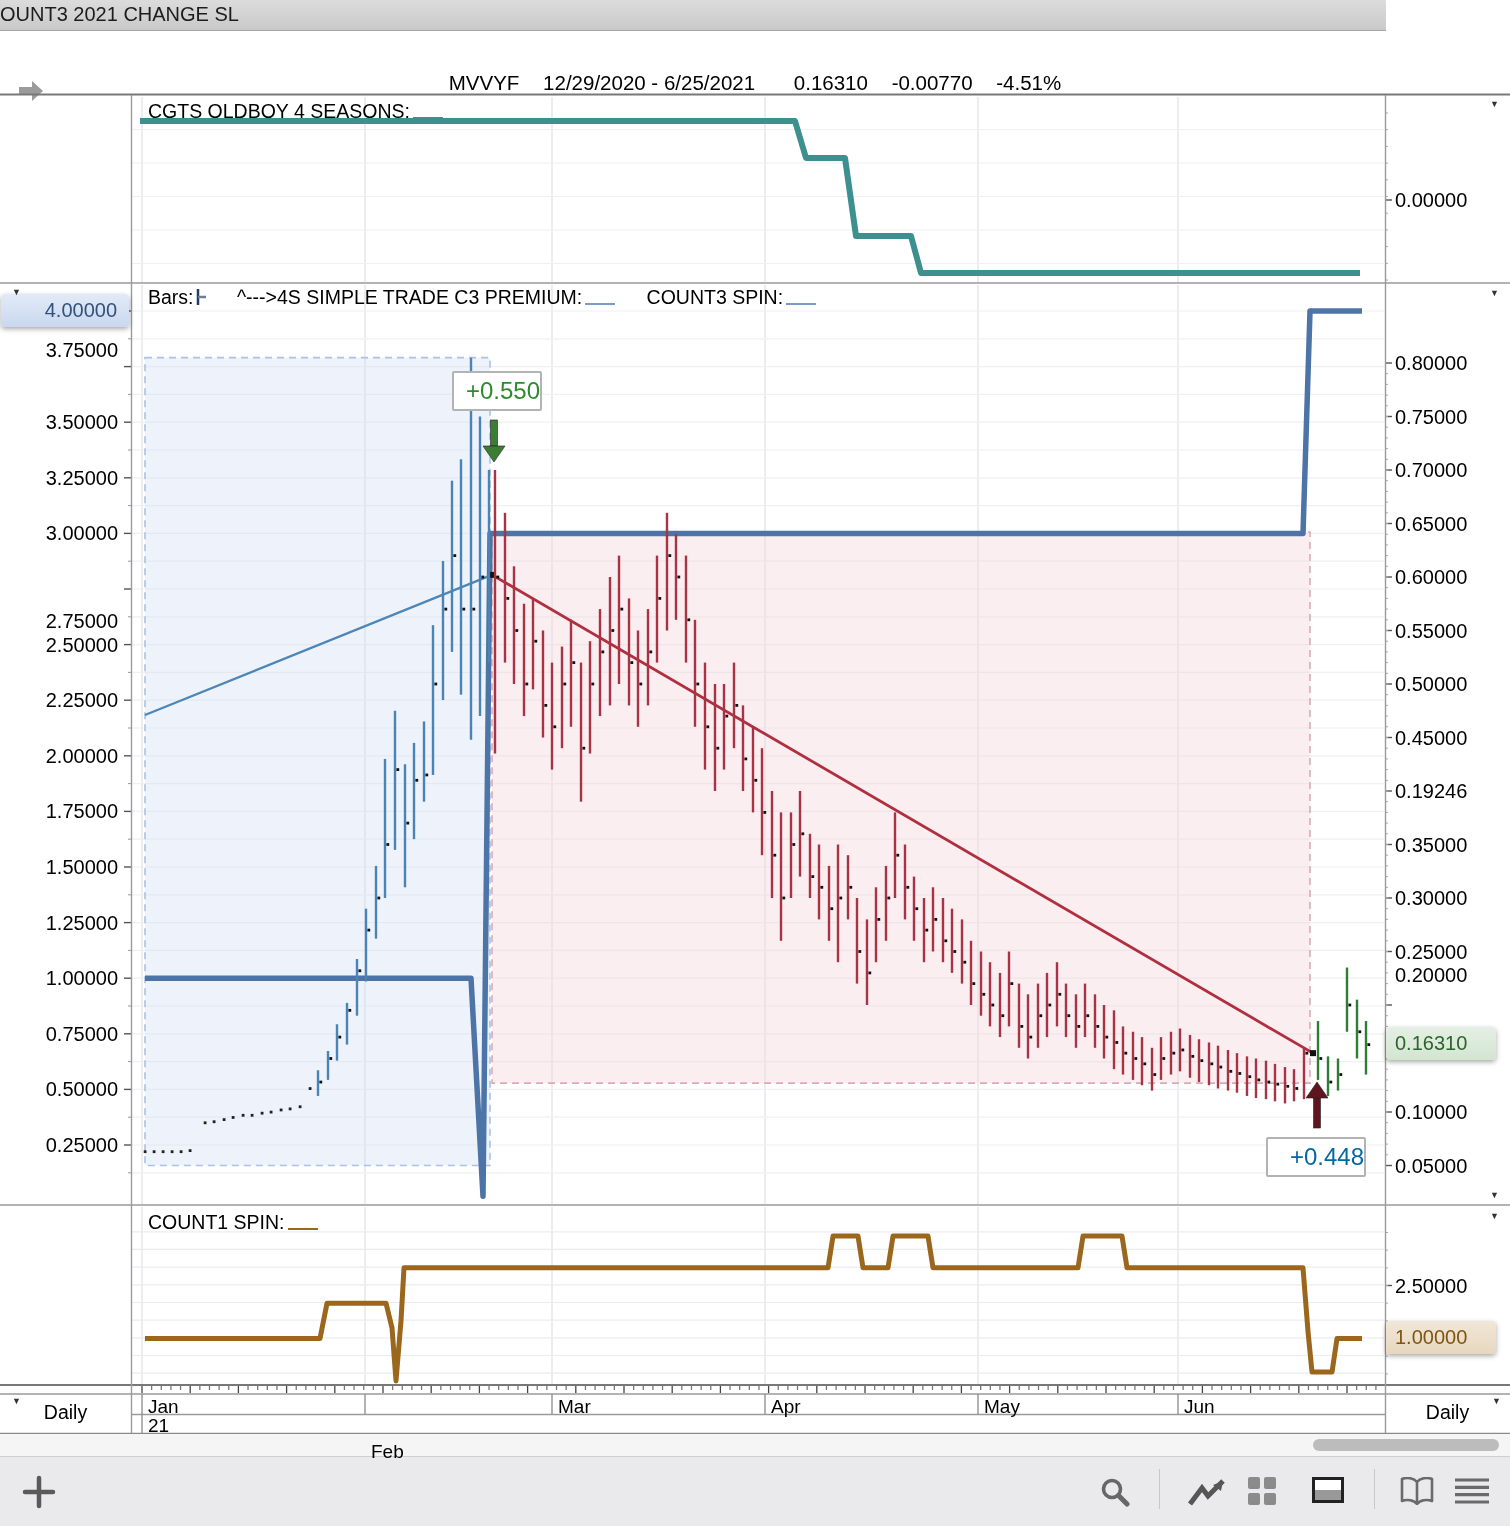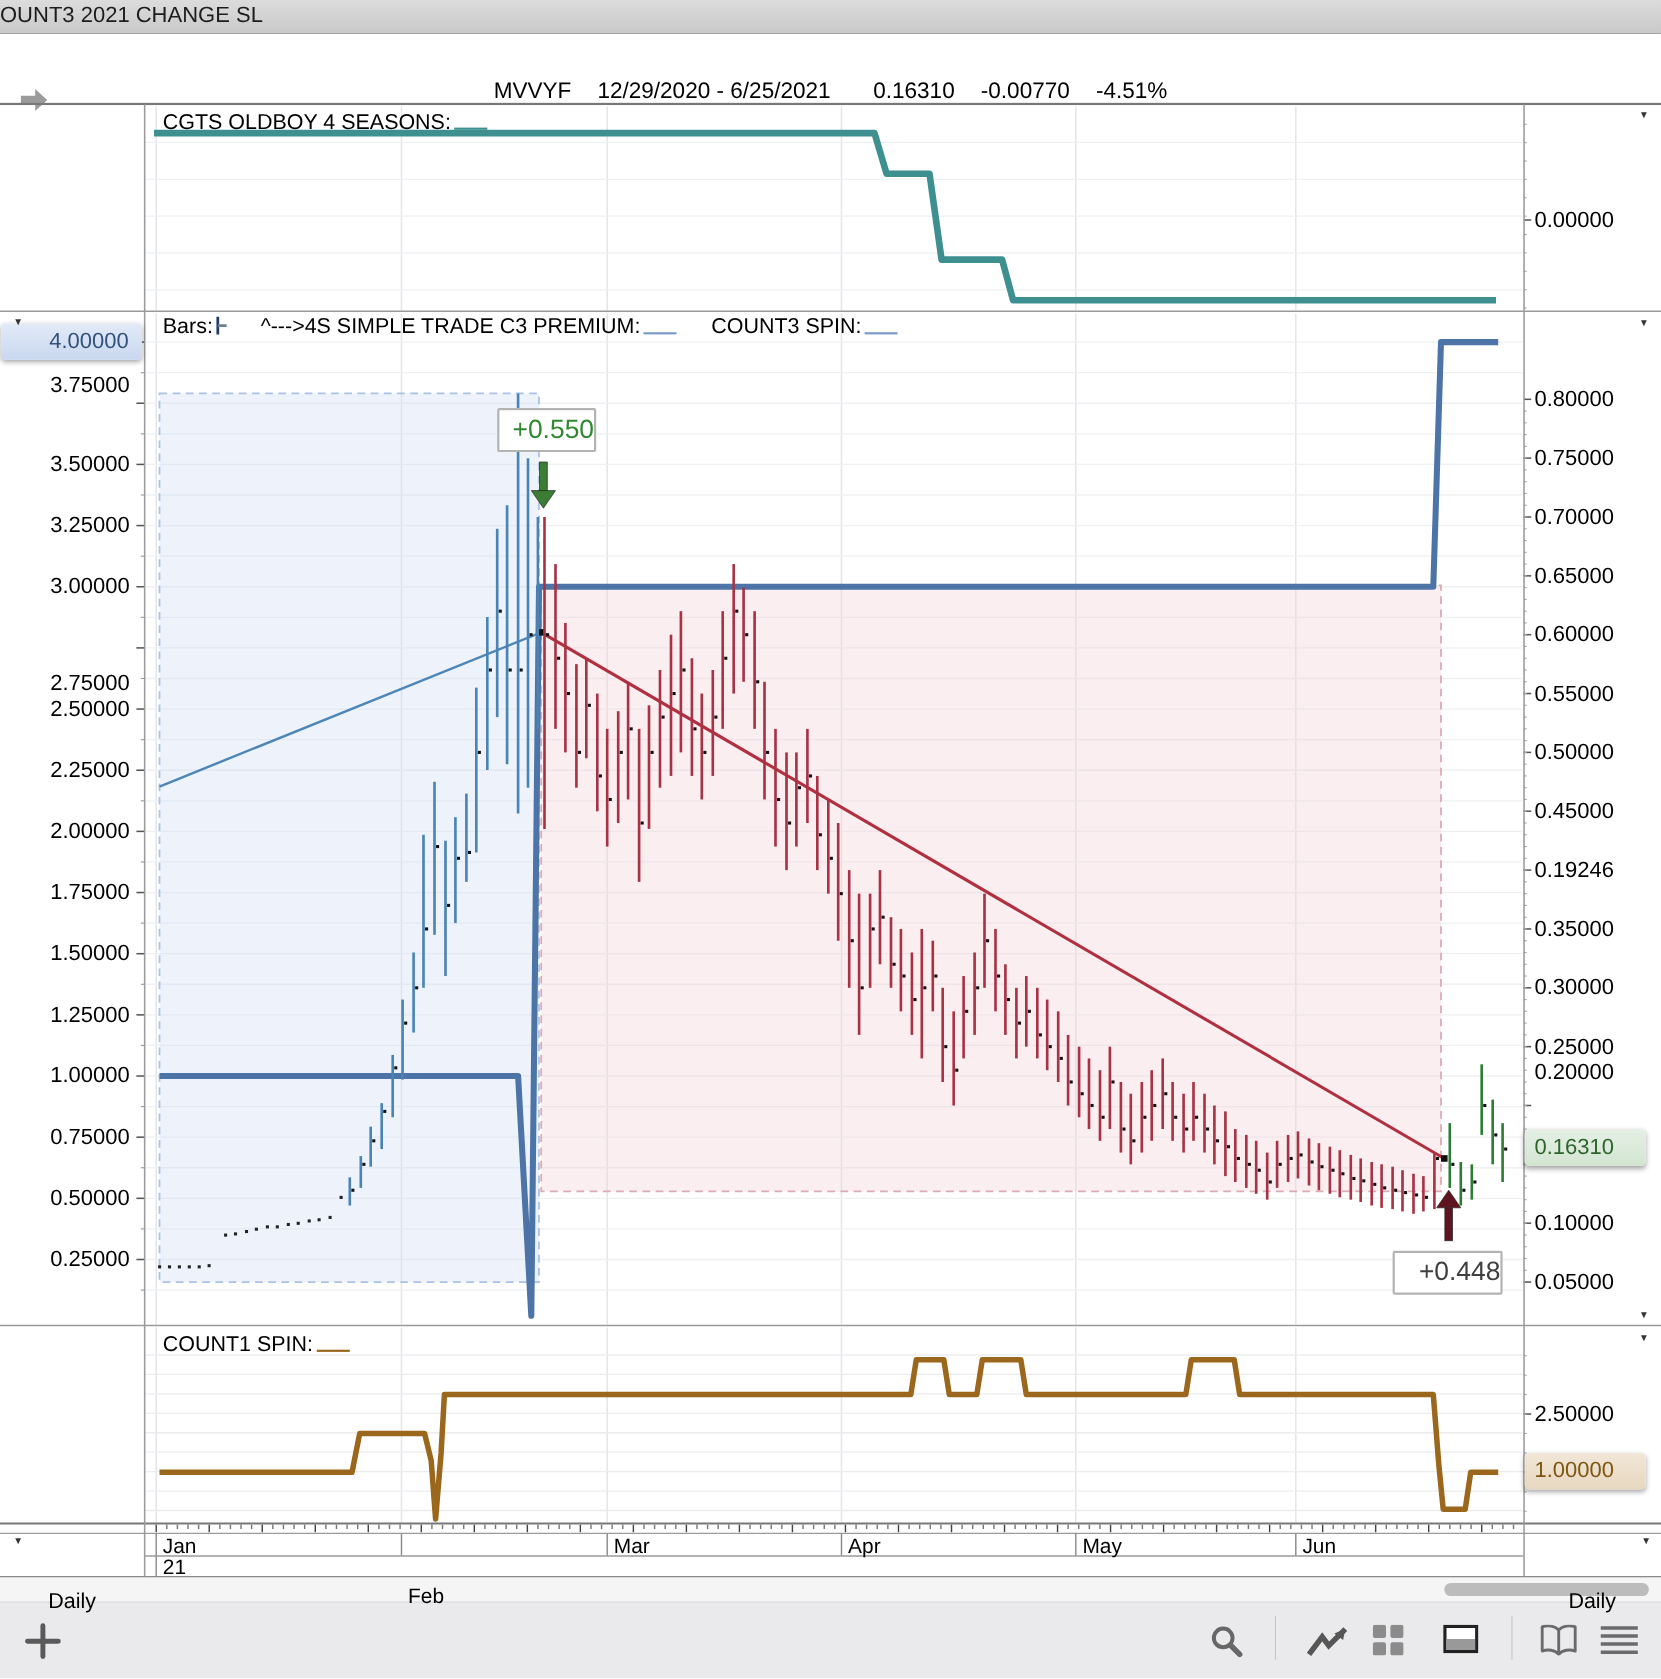--- a/index.html
+++ b/index.html
@@ -1,19 +1,19 @@
 <!DOCTYPE html>
 <html><head>
 <meta charset="utf-8">
 <style>
   html,body{margin:0;padding:0;background:#fff;}
   #app{position:relative;width:1510px;height:1526px;overflow:hidden;background:#fff;
        font-family:"Liberation Sans",sans-serif;-webkit-font-smoothing:antialiased;}
   
-  #titlebar{position:absolute;left:0;top:0;width:1510px;height:30px;
+  #titlebar{position:absolute;left:0;top:0;width:1386px;height:30px;
     background:linear-gradient(#dcdcdc,#c9c9c9);border-bottom:1px solid #a5a5a5;}
   #titlebar .t{position:absolute;left:0px;top:3px;font-size:20px;font-weight:500;color:#1c1c1c;white-space:nowrap;}
   #header{position:absolute;left:0;top:31px;width:1510px;height:64px;background:#fff;}
   #header-line{position:absolute;left:0;top:40px;width:100%;text-align:center;font-size:20.5px;color:#000;white-space:nowrap;}
   #header-line span{margin:0 9px;}
   #header-line .gap{margin:0 24px 0 9px;}
   #hdr-arrow{position:absolute;left:17px;top:48px;}
   
   #chart{position:absolute;left:0;top:0;z-index:1;}
   
@@ -28,25 +28,25 @@
     box-shadow:0 2px 5px rgba(0,0,0,.35);}
   #badge-left{left:1px;top:294px;width:128px;height:33px;text-align:right;padding-right:12px;box-sizing:border-box;
     background:linear-gradient(#e2eaf7,#c9d8ef);color:#32527d;}
   #badge-price{left:1386px;top:1027px;width:110px;height:33px;padding-left:9px;box-sizing:border-box;
     background:linear-gradient(#e5efe4,#d3e5d1);color:#2c642c;}
   #badge-count1{left:1386px;top:1321px;width:110px;height:33px;padding-left:9px;box-sizing:border-box;
     background:linear-gradient(#f1e7d7,#e7d7bf);color:#7d5611;}
   .ann{position:absolute;z-index:4;background:#fff;border:2px solid #b3b3b3;border-radius:2px;
     text-align:right;font-size:24px;}
   #ann-550{left:452px;top:371px;width:86px;height:36px;line-height:36px;color:#2f8a2f;}
-  #ann-448{left:1266px;top:1137px;width:96px;height:36px;line-height:36px;color:#404040;}
+  #ann-448{left:1266px;top:1137px;width:96px;height:36px;line-height:36px;color:#0369a1;}
   .tri{position:absolute;z-index:4;font-size:9px;color:#333;line-height:9px;}
   .month-lab{position:absolute;z-index:3;font-size:19px;color:#000;top:1396px;}
   #year-lab{position:absolute;z-index:3;font-size:19px;color:#000;left:148px;top:1415px;}
-  .tf{position:absolute;z-index:3;font-size:19.5px;color:#000;text-align:center;top:1401px;margin-top:44px;}
+  .tf{position:absolute;z-index:3;font-size:19.5px;color:#000;text-align:center;top:1401px;}
   #tf-left{left:0;width:131px;}
   #tf-right{left:1385px;width:125px;}
   
   #scrollstrip{position:absolute;left:0;top:1434px;width:1510px;height:22px;background:#f5f5f6;
     border-bottom:1px solid #cfcfcf;z-index:2;}
   #scroll-thumb{position:absolute;left:1313px;top:5px;width:186px;height:12px;border-radius:6px;background:#bcbcbc;}
   #toolbar{position:absolute;left:0;top:1457px;width:1510px;height:69px;background:#eaeaec;z-index:2;}
   .tool{position:absolute;top:18px;}
   .tsep{position:absolute;top:12px;width:1px;height:40px;background:#c7c7c7;}
 </style>

